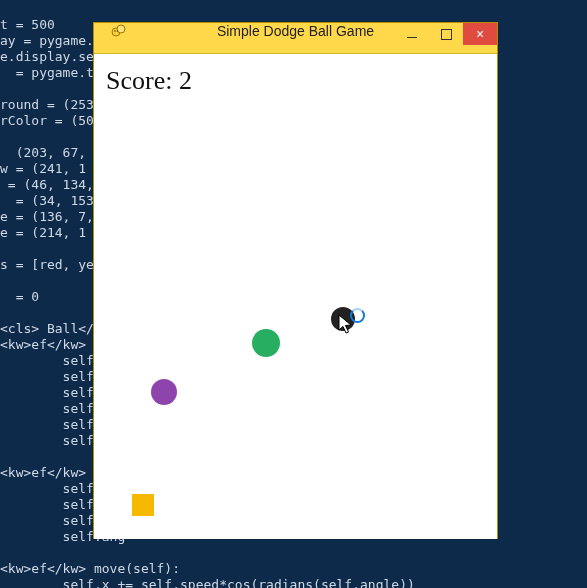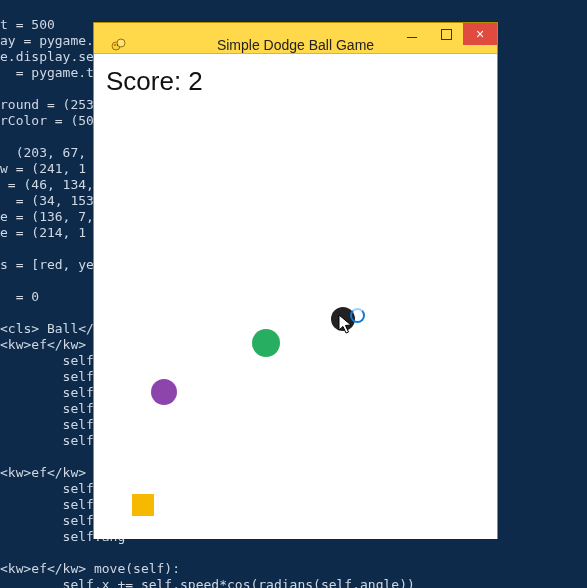--- a/index.html
+++ b/index.html
@@ -39,21 +39,21 @@
     width: 403px;
     height: 515px;
     background: #ffffff;
     border: 1px solid #b68f00;
     box-shadow: 0 0 0 1px rgba(0,0,0,.08);
   }
   .titlebar {
     height: 30px;
     background: #ffd94a;
     display: flex;
-    align-items: flex-end;
+    align-items: flex-start;
     position: relative;
     border-bottom: 1px solid #d8b92a;
     padding-left: 9px;
   }
   .titlebar .app-icon {
     width: 16px; height: 16px;
     margin-left: 8px;
     position: relative;
   }
   .titlebar .app-icon svg { width:16px; height:16px; display:block; }
@@ -105,21 +105,21 @@
   .game-area {
     position: relative;
     width: 100%;
     height: calc(100% - 30px);
     background: #ffffff;
   }
   .score {
     position: absolute;
     left: 12px;
     top: 12px;
-    font-family: Liberation Sans, sans-serif;
+    font-family: Liberation Serif, serif;
     font-size: 26px;
     color: #111;
     font-weight: 400;
   }
   .ball {
     position: absolute;
     border-radius: 50%;
   }
   .player {
     position: absolute;

